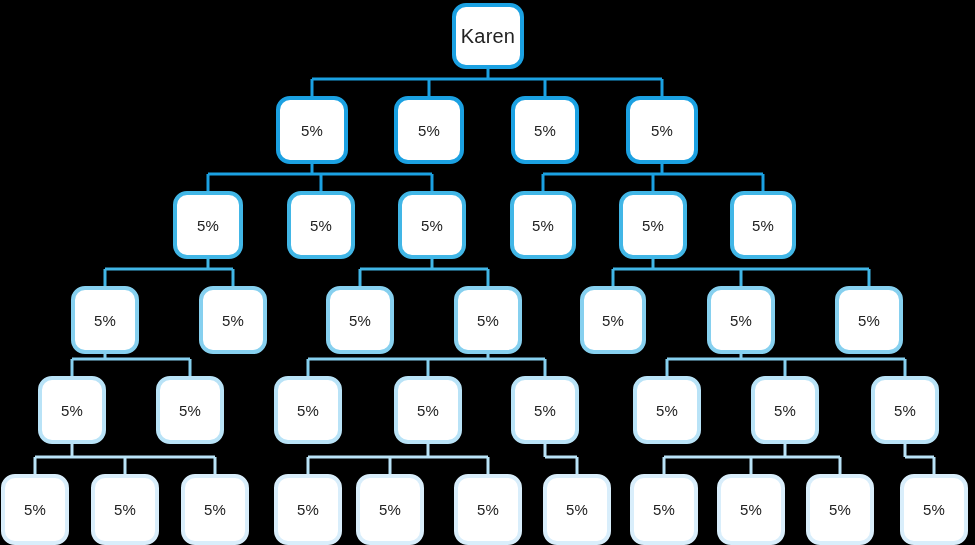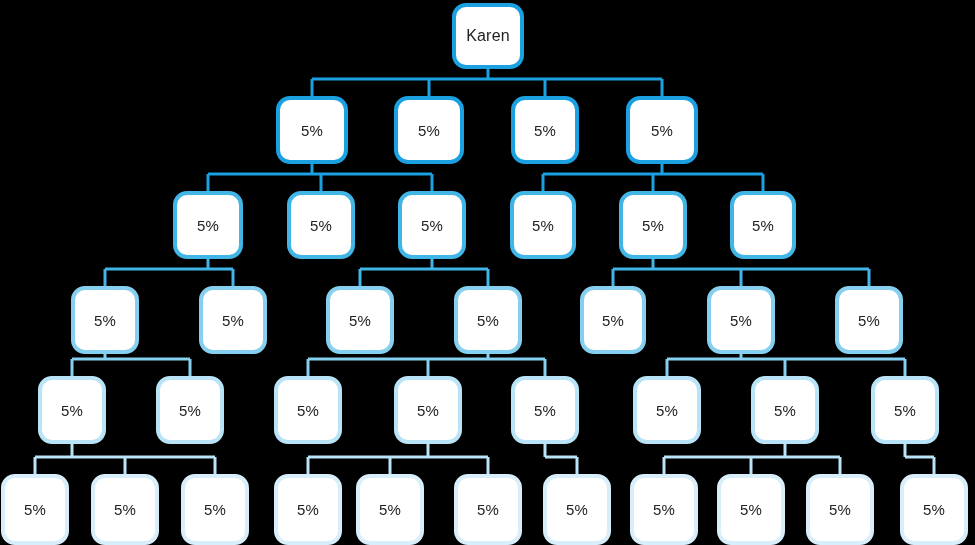--- a/index.html
+++ b/index.html
@@ -90,21 +90,21 @@
       <line x1="785" y1="444" x2="785" y2="457" stroke="#b9e3f7" stroke-width="3" stroke-linecap="butt"></line>
       <line x1="664" y1="457" x2="840" y2="457" stroke="#b9e3f7" stroke-width="3" stroke-linecap="butt"></line>
       <line x1="664" y1="457" x2="664" y2="474" stroke="#b9e3f7" stroke-width="3" stroke-linecap="butt"></line>
       <line x1="751" y1="457" x2="751" y2="474" stroke="#b9e3f7" stroke-width="3" stroke-linecap="butt"></line>
       <line x1="840" y1="457" x2="840" y2="474" stroke="#b9e3f7" stroke-width="3" stroke-linecap="butt"></line>
       <line x1="905" y1="444" x2="905" y2="457" stroke="#b9e3f7" stroke-width="3" stroke-linecap="butt"></line>
       <line x1="905" y1="457" x2="934" y2="457" stroke="#b9e3f7" stroke-width="3" stroke-linecap="butt"></line>
       <line x1="934" y1="457" x2="934" y2="474" stroke="#b9e3f7" stroke-width="3" stroke-linecap="butt"></line>
     </svg>
   <div id="nodes">
-      <div class="node" style="left: 452px; top: 3px; width: 72px; height: 66px; border-width: 4px; border-color: rgb(27, 161, 226); font-size: 16px; color: rgb(34, 34, 34); background: rgb(255, 255, 255);">
+      <div class="node" style="left: 452px; top: 3px; width: 72px; height: 66px; border-width: 4px; border-color: rgb(27, 161, 226); font-size: 20px; color: rgb(34, 34, 34); background: rgb(255, 255, 255);">
         <span class="lbl">Karen</span>
       </div>
       <div class="node" style="left: 276px; top: 96px; width: 72px; height: 68px; border-width: 4px; border-color: rgb(27, 161, 226); font-size: 15px; color: rgb(34, 34, 34); background: rgb(255, 255, 255);">
         <span class="lbl">5%</span>
       </div>
       <div class="node" style="left: 394px; top: 96px; width: 70px; height: 68px; border-width: 4px; border-color: rgb(27, 161, 226); font-size: 15px; color: rgb(34, 34, 34); background: rgb(255, 255, 255);">
         <span class="lbl">5%</span>
       </div>
       <div class="node" style="left: 511px; top: 96px; width: 68px; height: 68px; border-width: 4px; border-color: rgb(27, 161, 226); font-size: 15px; color: rgb(34, 34, 34); background: rgb(255, 255, 255);">
         <span class="lbl">5%</span>

